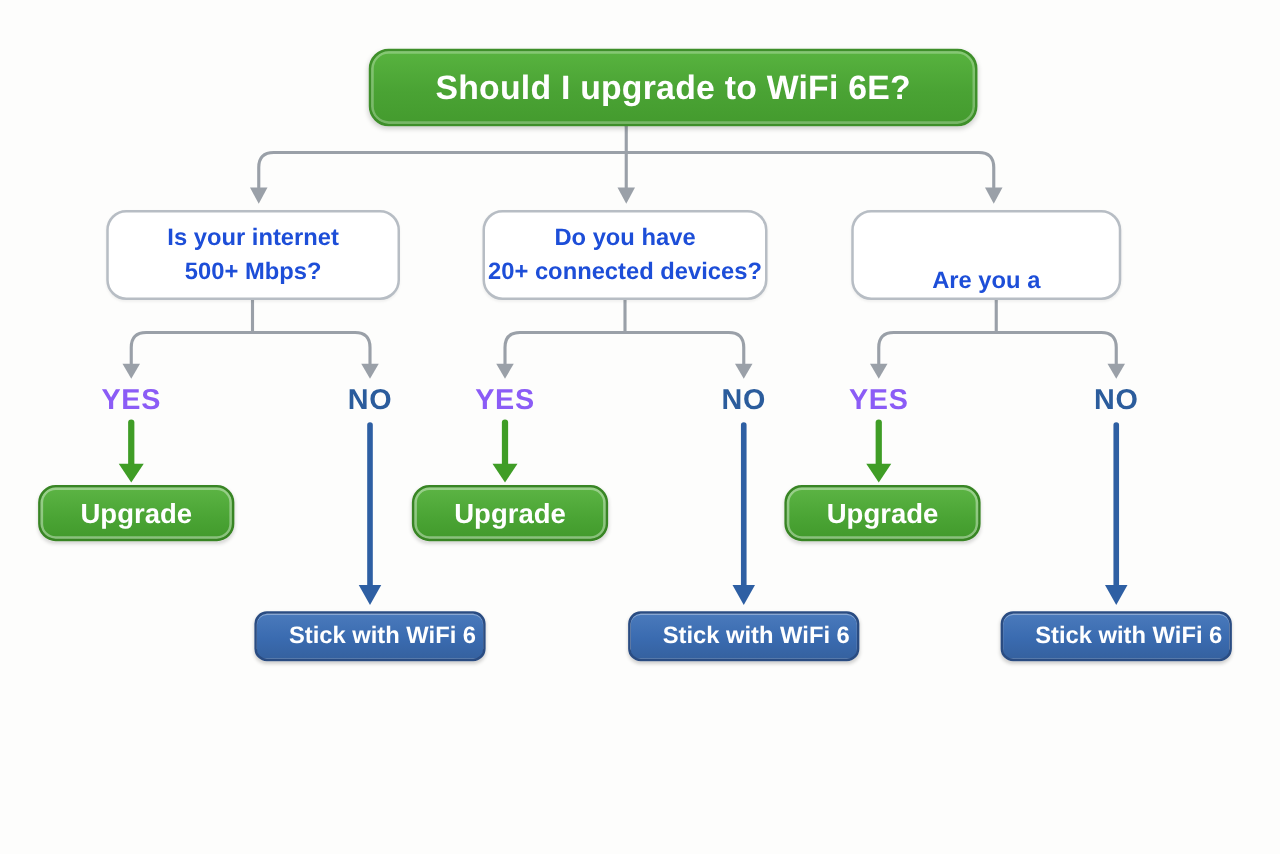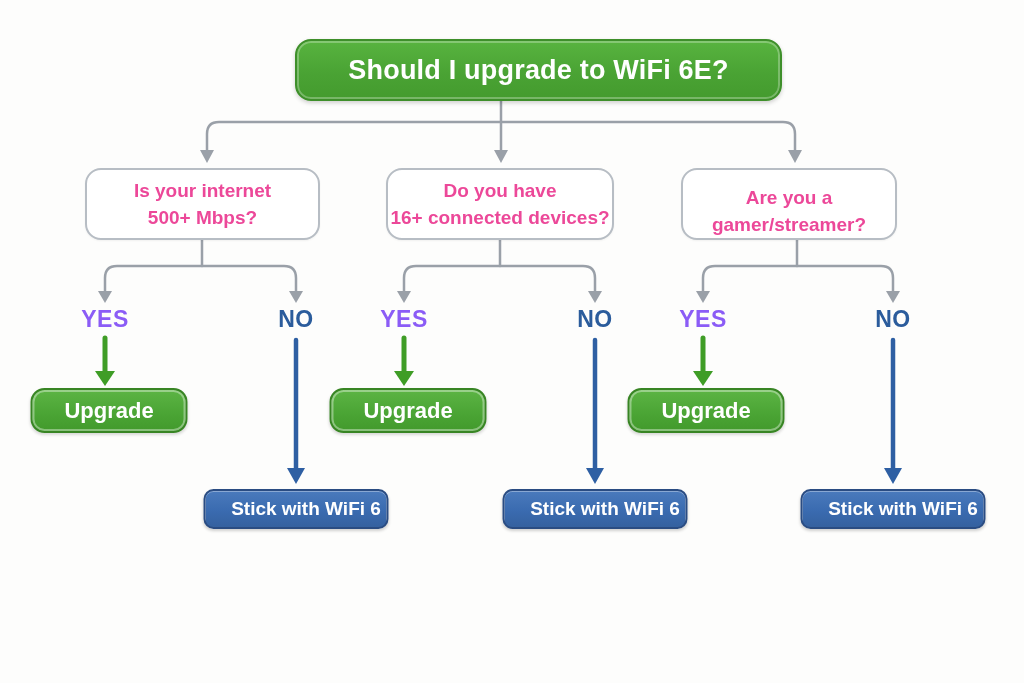--- a/index.html
+++ b/index.html
@@ -40,21 +40,21 @@
     font-weight: bold;
     letter-spacing: 0.2px;
     margin-left: 37px;
   }
   .question-node {
     top: 168px;
     height: 72px;
     background: #ffffff;
     border: 2px solid #b7bdc4;
     border-radius: 16px;
-    color: #ec4899;
+    color: #1d4ed8;
     font-size: 19px;
     font-weight: bold;
     line-height: 27px;
     box-shadow: 0 1px 2px rgba(0,0,0,0.05);
   }
   .q1 { left: 85px;  width: 235px; }
   .q2 { left: 386px; width: 228px; }
   .q3 { left: 681px; width: 216px; align-items: flex-end; }
   .branch-label {
     position: absolute;
@@ -167,27 +167,26 @@
 
   <div class="node question-node q1">
     <div>
       <div>Is your internet</div>
       <div>500+ Mbps?</div>
     </div>
   </div>
   <div class="node question-node q2">
     <div>
       <div>Do you have</div>
-      <div>16+ connected devices?</div>
+      <div>20+ connected devices?</div>
     </div>
   </div>
   <div class="node question-node q3">
     <div>
       <div>Are you a</div>
-      <div>gamer/streamer?</div>
     </div>
   </div>
 
   <div class="branch-label yes-label" style="left:105px;">YES</div>
   <div class="branch-label no-label" style="left:296px;">NO</div>
   <div class="branch-label yes-label" style="left:404px;">YES</div>
   <div class="branch-label no-label" style="left:595px;">NO</div>
   <div class="branch-label yes-label" style="left:703px;">YES</div>
   <div class="branch-label no-label" style="left:893px;">NO</div>
 

